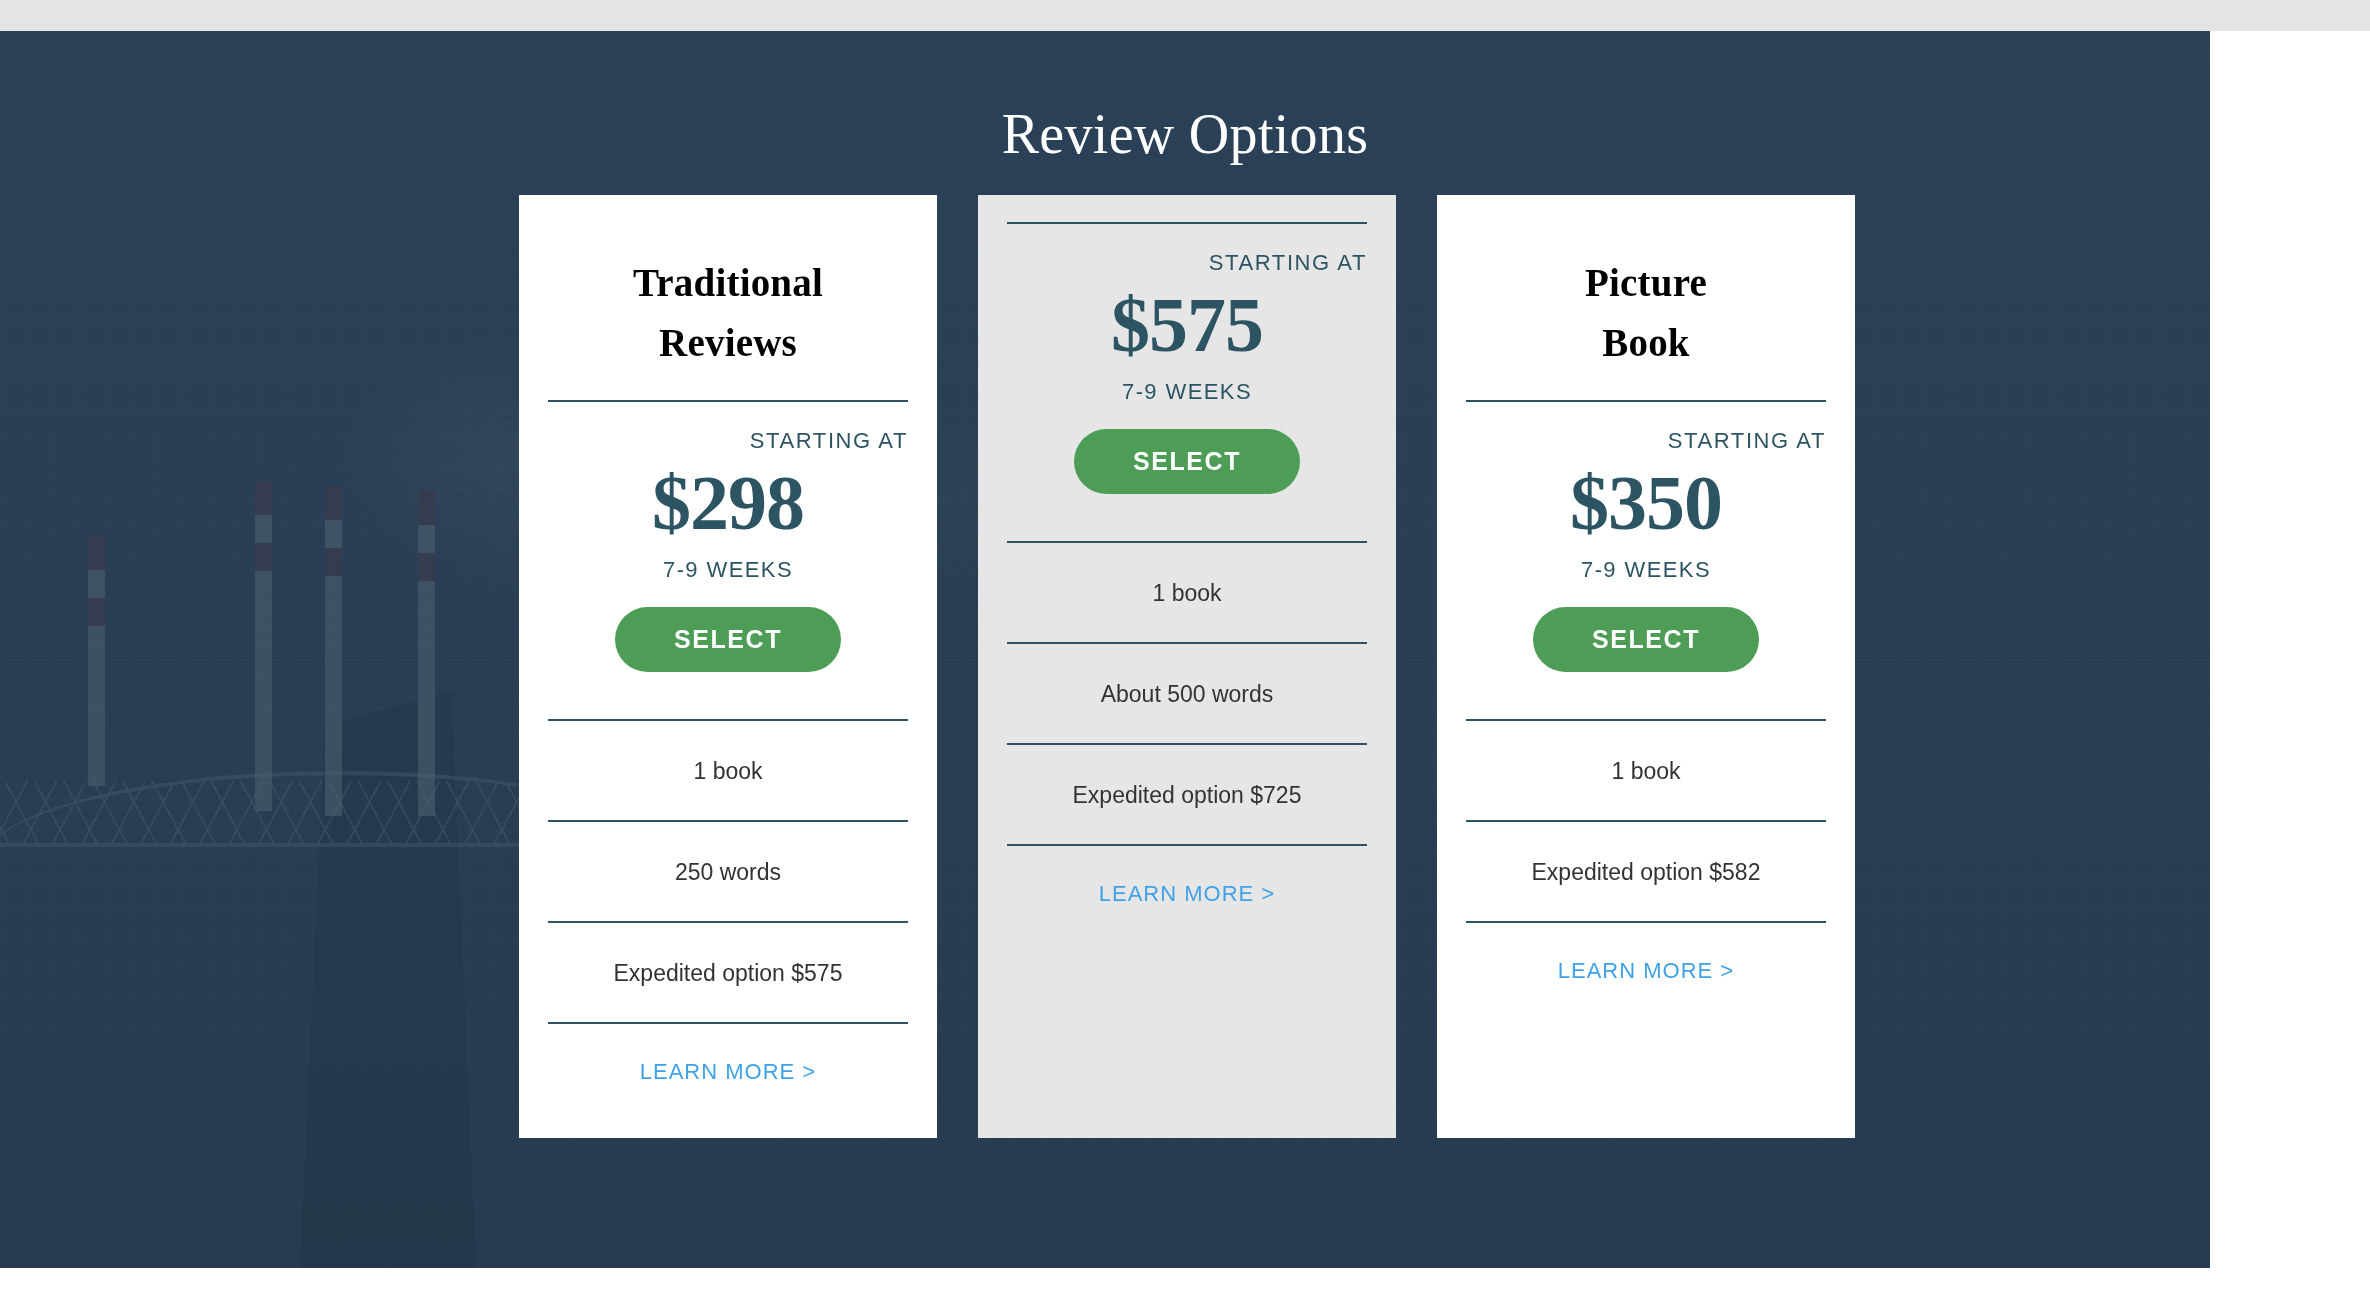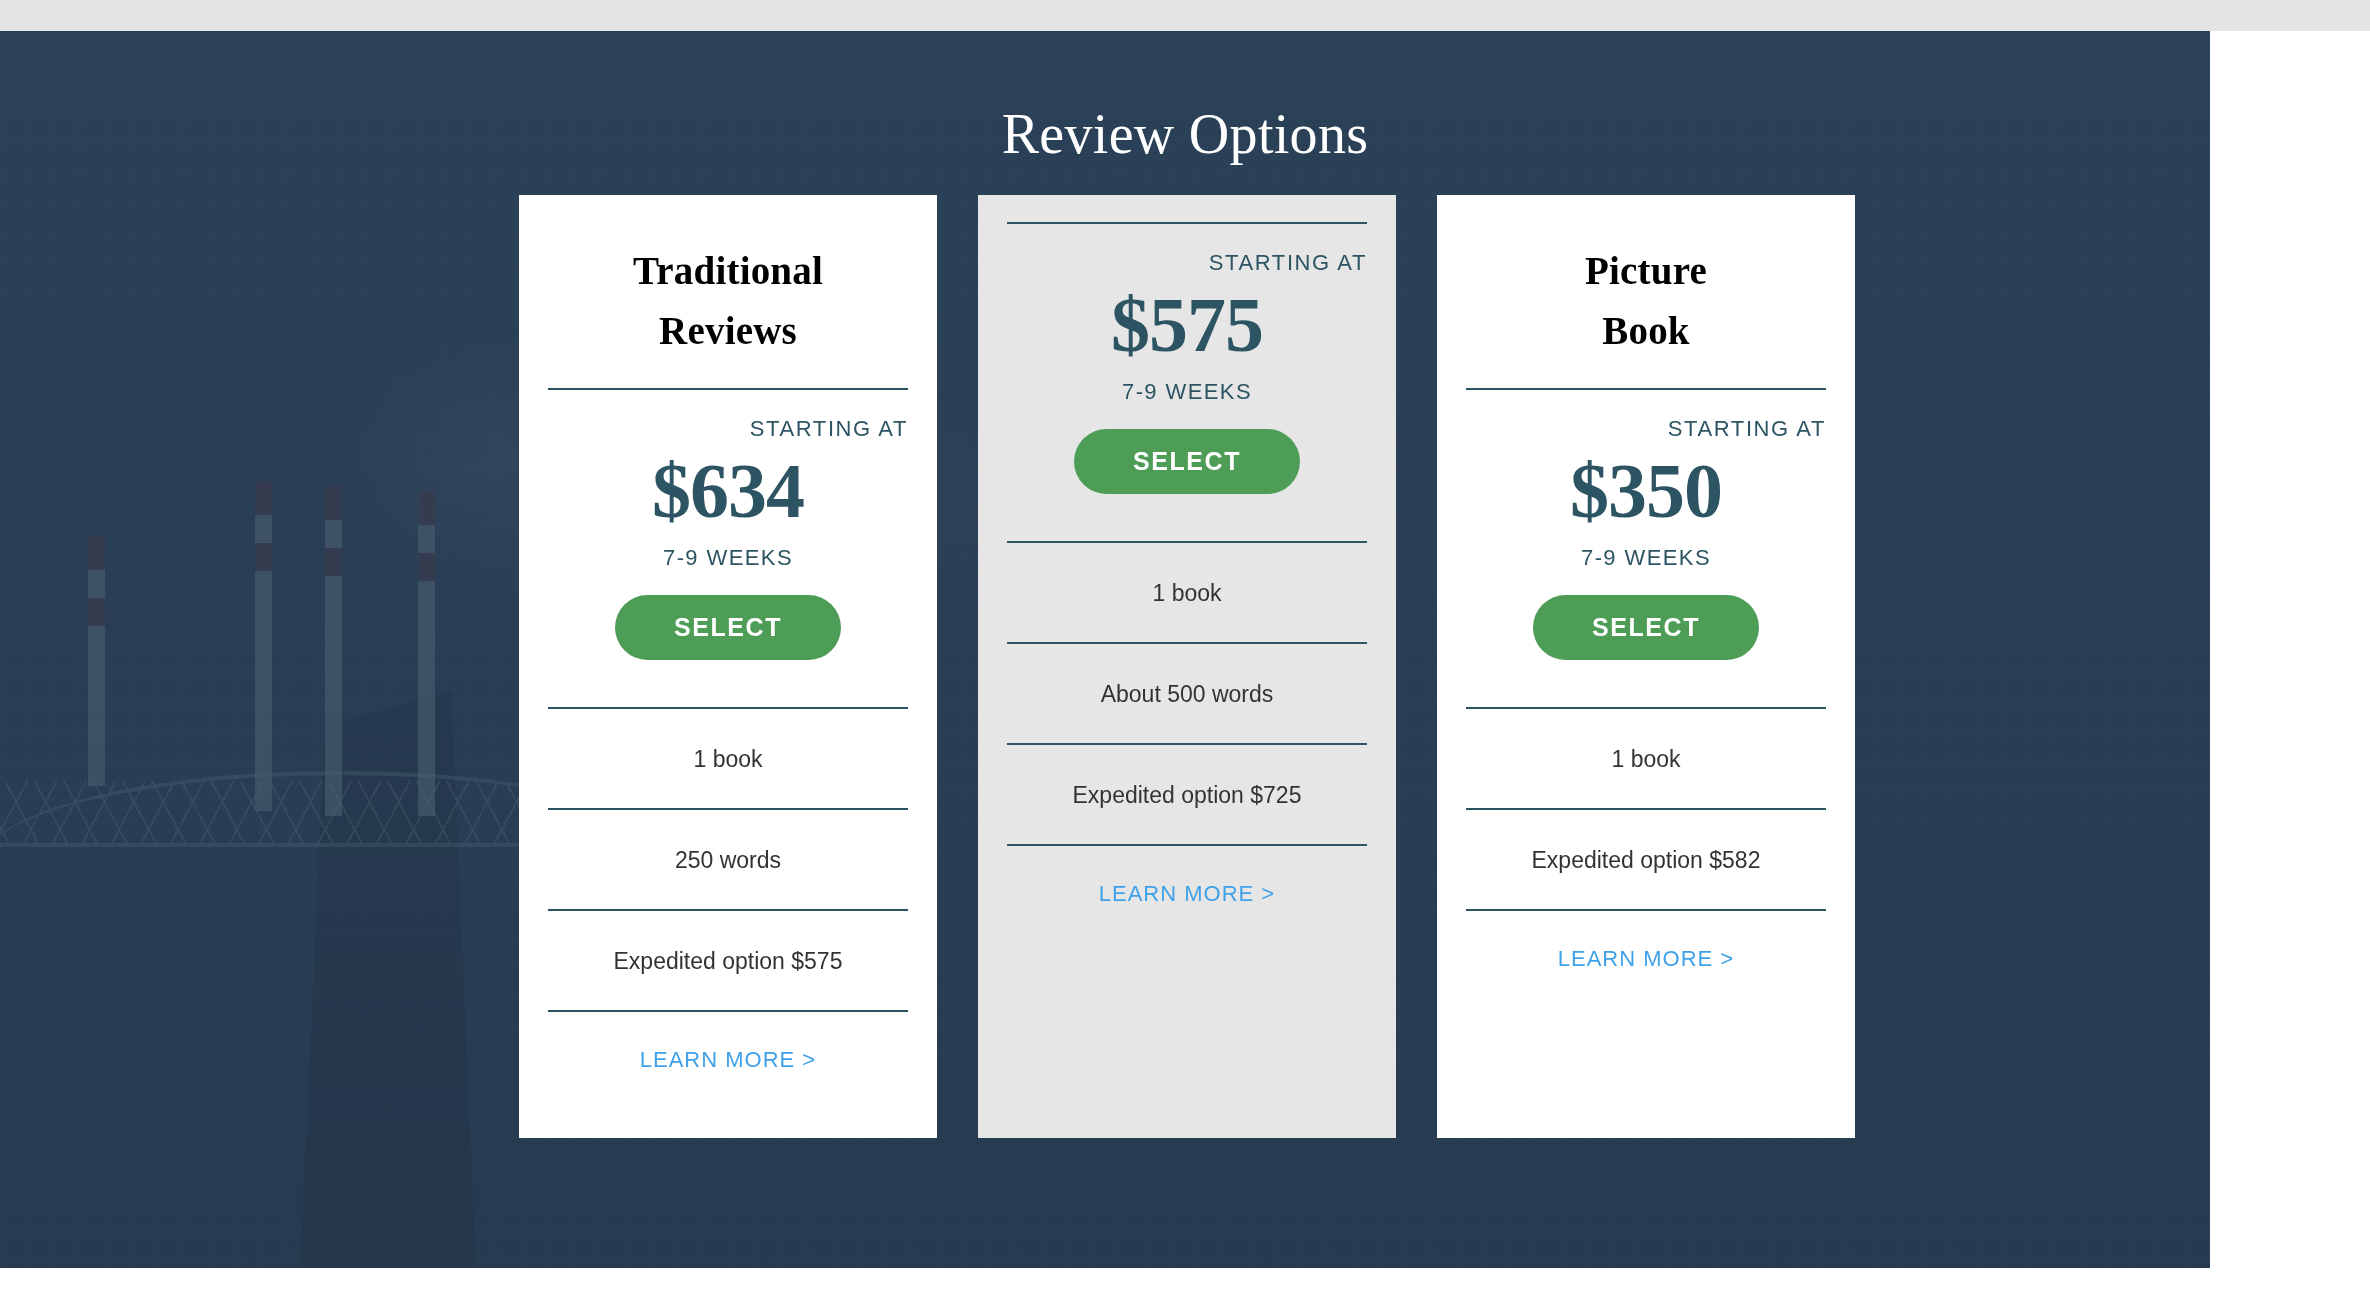--- a/index.html
+++ b/index.html
@@ -196,21 +196,21 @@
     background: #ffffff;
     box-sizing: border-box;
     padding: 0 29px;
     position: relative;
   }
   .card.featured {
     background: #e6e6e6;
   }
 
   .card-title {
-    margin: 4px;
+    margin: 16px;
     padding-top: 42px;
     text-align: center;
     color: #000000;
     font-family: "Liberation Serif", "DejaVu Serif", serif;
     font-size: 39px;
     line-height: 60px;
     font-weight: 700;
     letter-spacing: 0.2px;
   }
 
@@ -331,21 +331,21 @@
 
       <div class="cards">
 
         <div class="card">
           <h2 class="card-title">
             <span>Traditional</span><br>
             <span>Reviews</span>
           </h2>
           <div class="rule title-rule"></div>
           <div class="starting-at">STARTING AT</div>
-          <div class="price">$634</div>
+          <div class="price">$298</div>
           <div class="turnaround">7-9 WEEKS</div>
           <div class="select-wrap">
             <button class="select-button">SELECT</button>
           </div>
           <div class="features">
             <div class="feature-row">
               <span class="feature-text">1 book</span>
             </div>
             <div class="feature-row">
               <span class="feature-text">250 words</span>

